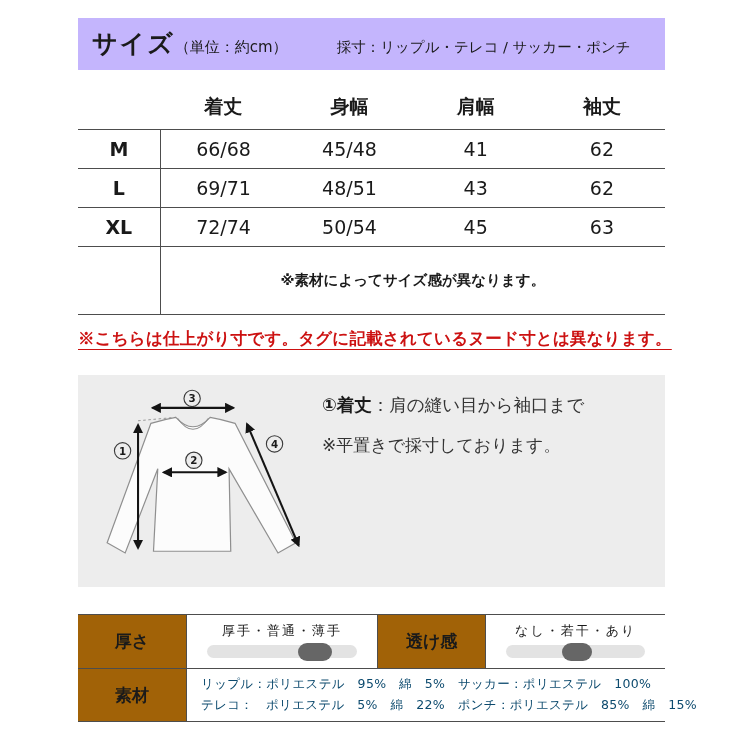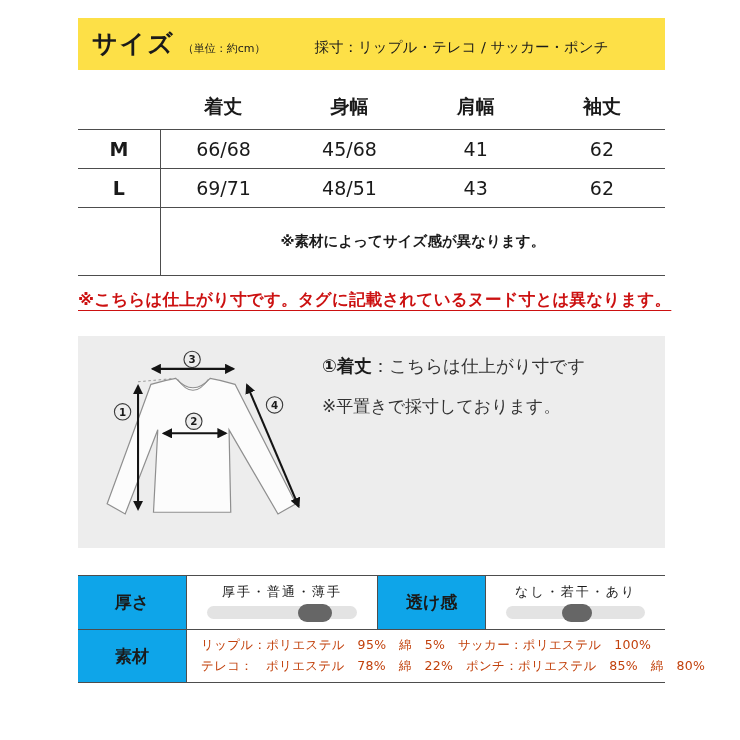--- a/index.html
+++ b/index.html
@@ -4,62 +4,62 @@
 <style>
   html,body{margin:0;padding:0;}
   body{
     width:740px;height:740px;background:#ffffff;
     font-family:"DejaVu Sans","Liberation Sans",sans-serif;color:#1a1a1a;
     overflow:hidden;
   }
   .page{box-sizing:border-box;width:740px;height:740px;padding:18px 75px 0 78px;}
 
   
-  .header-bar{display:flex;align-items:baseline;background:#fde047;padding:9px 14px 10px;}
+  .header-bar{display:flex;align-items:baseline;background:#c4b5fd;padding:9px 14px 10px;}
   .hb-title{font-size:25px;font-weight:bold;letter-spacing:2px;}
-  .hb-unit{font-size:11px;margin-left:8px;}
+  .hb-unit{font-size:15px;margin-left:0;}
   .hb-measure{font-size:14.5px;margin-left:49px;}
 
   
   .size-table{width:100%;border-collapse:collapse;margin-top:20px;table-layout:fixed;}
   .size-table th,.size-table td{text-align:center;}
   .size-table thead th{font-size:19px;font-weight:bold;padding:4px 0 9px;border-bottom:1.5px solid #4d4d4d;}
   .size-table col.c-label{width:14%;}
   .size-table tbody th{font-size:19px;font-weight:bold;border-right:1.5px solid #4d4d4d;border-bottom:1.5px solid #4d4d4d;}
   .size-table tbody td{font-size:19px;font-weight:normal;border-bottom:1.5px solid #4d4d4d;padding:8px 8px;}
   .size-table .note-cell{font-size:14.5px;font-weight:bold;padding:24px 0;}
 
   
   .warning{margin-top:13px;text-align:center;color:#cc1111;font-weight:bold;font-size:16.5px;
-    text-decoration:underline;text-underline-offset:5px;letter-spacing:0.2px;white-space:nowrap;}
+    text-decoration:underline;text-underline-offset:5px;letter-spacing:0.2px;white-space:nowrap;font-family:Liberation Mono, monospace;}
 
   
   .diagram-panel{margin-top:25px;background:#ededed;display:flex;align-items:flex-start;padding:14px 8px 16px 10px;}
   .shirt-svg{width:228px;height:182px;flex:none;}
   .defs{margin-left:6px;padding-top:4px;}
   .def-line{font-size:17.5px;margin-bottom:6px;white-space:nowrap;}
   .def-num,.def-term{font-weight:bold;color:#1a1a1a;}
   .def-desc{color:#333333;}
   .diagram-note{font-size:17px;color:#333333;margin-top:17px;white-space:nowrap;}
 
   
   .spec-table{width:100%;border-collapse:collapse;margin-top:27px;table-layout:fixed;}
   .spec-table col.s-label{width:18.5%;}
   .spec-table col.s-val1{width:32.5%;}
   .spec-table col.s-val2{width:30.5%;}
   .spec-table th,.spec-table td{border-top:1.5px solid #4d4d4d;border-bottom:1.5px solid #4d4d4d;}
-  .spec-table th{background:#0ea5e9;font-size:17px;font-weight:bold;text-align:center;
+  .spec-table th{background:#a16207;font-size:17px;font-weight:bold;text-align:center;
     border-right:1.5px solid #4d4d4d;padding:10px 8px;}
   .spec-table td.slider-cell{padding:7px 16px 10px;}
   .spec-table td.mid{border-right:1.5px solid #4d4d4d;}
   .scale{text-align:center;font-size:13px;letter-spacing:2px;margin-bottom:5px;white-space:nowrap;}
   .track{position:relative;height:13px;background:#e3e3e3;border-radius:7px;margin:0 4px;}
   .knob{position:absolute;top:-2.5px;height:18px;background:#666666;border-radius:9px;}
   .mat-cell{padding:5px 4px 6px 14px;}
-  .mat-line{font-size:12.5px;line-height:1.65;letter-spacing:0.3px;white-space:nowrap;color:#c2410c;}
+  .mat-line{font-size:12.5px;line-height:1.65;letter-spacing:0.3px;white-space:nowrap;color:#0c4a6e;}
 </style>
 </head>
 <body>
 
 <div class="page">
 
   <div class="header-bar">
     <span class="hb-title">サイズ</span>
     <span class="hb-unit">（単位：約cm）</span>
     <span class="hb-measure">採寸：リップル・テレコ / サッカー・ポンチ</span>
@@ -79,30 +79,37 @@
         <th>着丈</th>
         <th>身幅</th>
         <th>肩幅</th>
         <th>袖丈</th>
       </tr>
     </thead>
     <tbody>
       <tr>
         <th>M</th>
         <td>66/68</td>
-        <td>45/68</td>
+        <td>45/48</td>
         <td>41</td>
         <td>62</td>
       </tr>
       <tr>
         <th>L</th>
         <td>69/71</td>
         <td>48/51</td>
         <td>43</td>
         <td>62</td>
+      </tr>
+      <tr>
+        <th>XL</th>
+        <td>72/74</td>
+        <td>50/54</td>
+        <td>45</td>
+        <td>63</td>
       </tr>
       <tr>
         <th></th>
         <td class="note-cell" colspan="4">※素材によってサイズ感が異なります。</td>
       </tr>
     </tbody>
   </table>
 
   <div class="warning">※こちらは仕上がり寸です。タグに記載されているヌード寸とは異なります。</div>
 
@@ -138,21 +145,21 @@
         <text x="111" y="15.5" text-anchor="middle" font-size="12" font-weight="bold" fill="#1a1a1a">3</text>
       </g>
       <g>
         <circle cx="207" cy="64" r="9.5" fill="#ededed" stroke="#3a3a3a" stroke-width="1.3"></circle>
         <text x="207" y="68.5" text-anchor="middle" font-size="12" font-weight="bold" fill="#1a1a1a">4</text>
       </g>
     </svg>
 
     <div class="defs">
       <div class="def-line">
-        <span class="def-num">①</span><span class="def-term">着丈</span><span class="def-desc">：こちらは仕上がり寸です</span>
+        <span class="def-num">①</span><span class="def-term">着丈</span><span class="def-desc">：肩の縫い目から袖口まで</span>
       </div>
       <div class="diagram-note">※平置きで採寸しております。</div>
     </div>
   </div>
 
   <table class="spec-table">
     <colgroup>
         <col class="s-label">
         <col class="s-val1">
         <col class="s-label">
@@ -172,19 +179,19 @@
           <div class="scale">なし・若干・あり</div>
           <div class="track">
             <div class="knob" style="width: 22%; left: 40%;"></div>
           </div>
         </td>
       </tr>
       <tr>
         <th>素材</th>
         <td class="mat-cell" colspan="3">
           <div class="mat-line">リップル：ポリエステル　95%　綿　5%　サッカー：ポリエステル　100%</div>
-          <div class="mat-line">テレコ：　ポリエステル　78%　綿　22%　ポンチ：ポリエステル　85%　綿　80%</div>
+          <div class="mat-line">テレコ：　ポリエステル　5%　綿　22%　ポンチ：ポリエステル　85%　綿　15%</div>
         </td>
       </tr>
     </tbody>
   </table>
 
 </div>
 
 </body></html>

